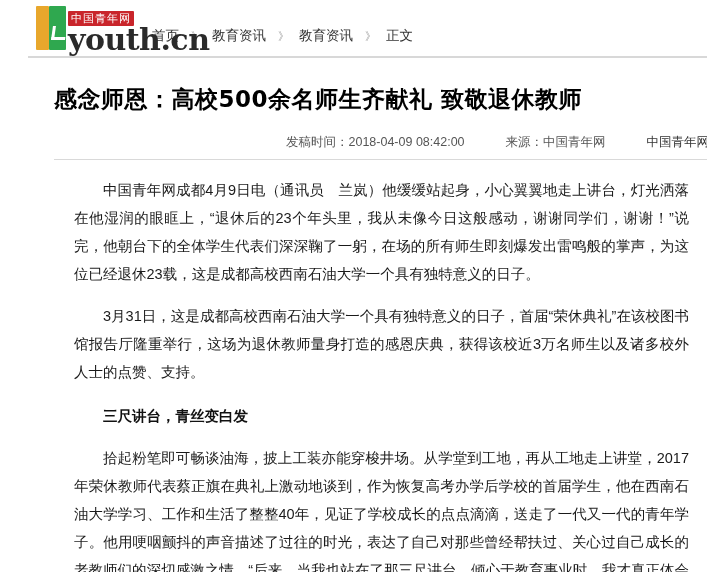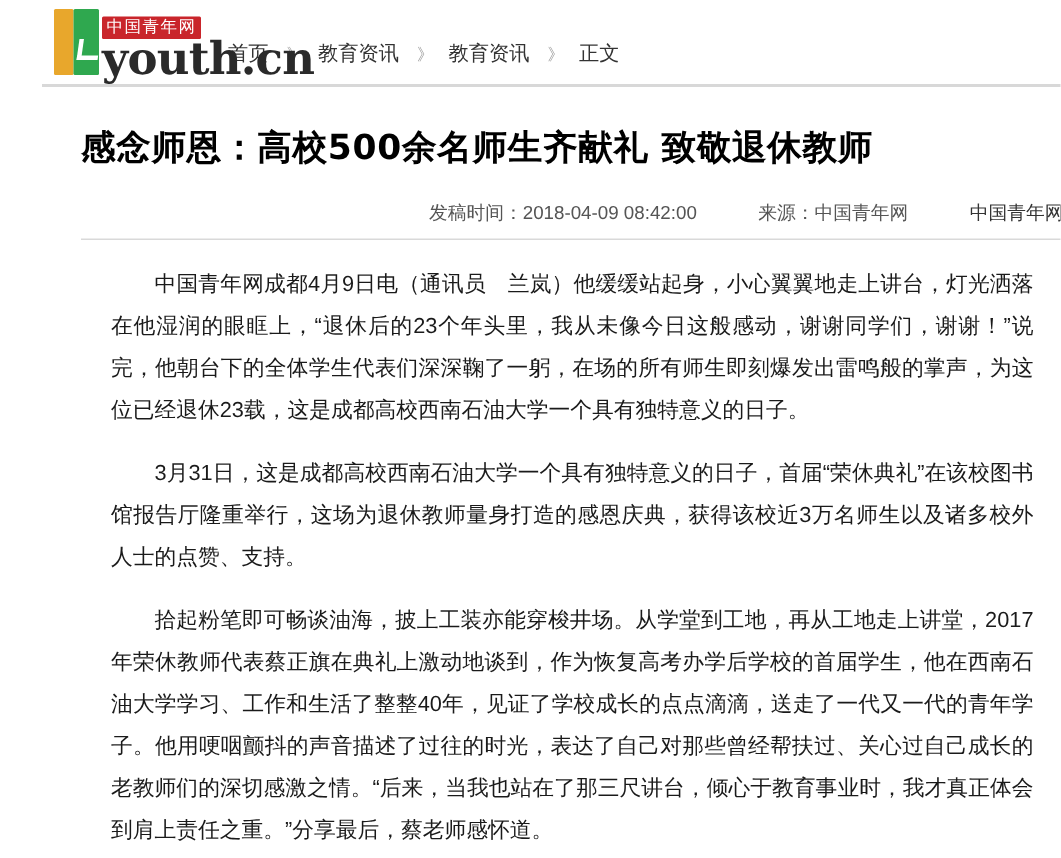--- a/index.html
+++ b/index.html
@@ -234,18 +234,19 @@
       <a class="src-link" href="#">中国青年网</a>
     </div>
     <div class="meta-rule"></div>
 
     <div class="body">
 
       <p class="para first"><b>中国青年网成都4月9日电</b><span>（通讯员　兰岚）他缓缓站起身，小心翼翼地走上讲台，灯光洒落在他湿润的眼眶上，“退休后的23个年头里，我从未像今日这般感动，谢谢同学们，谢谢！”说完，他朝台下的全体学生代表们深深鞠了一躬，在场的所有师生即刻爆发出雷鸣般的掌声，为这位已经退休23载，这是成都高校西南石油大学一个具有独特意义的日子。</span></p>
 
       <p class="para">3月31日，这是成都高校西南石油大学一个具有独特意义的日子，首届“荣休典礼”在该校图书馆报告厅隆重举行，这场为退休教师量身打造的感恩庆典，获得该校近3万名师生以及诸多校外人士的点赞、支持。</p>
 
+      <p class="subhead">三尺讲台，青丝变白发</p>
 
       <p class="para">拾起粉笔即可畅谈油海，披上工装亦能穿梭井场。从学堂到工地，再从工地走上讲堂，2017年荣休教师代表蔡正旗在典礼上激动地谈到，作为恢复高考办学后学校的首届学生，他在西南石油大学学习、工作和生活了整整40年，见证了学校成长的点点滴滴，送走了一代又一代的青年学子。他用哽咽颤抖的声音描述了过往的时光，表达了自己对那些曾经帮扶过、关心过自己成长的老教师们的深切感激之情。“后来，当我也站在了那三尺讲台，倾心于教育事业时，我才真正体会到肩上责任之重。”分享最后，蔡老师感怀道。</p>
 
     </div>
   </div>
 </div>
 
 </body></html>

